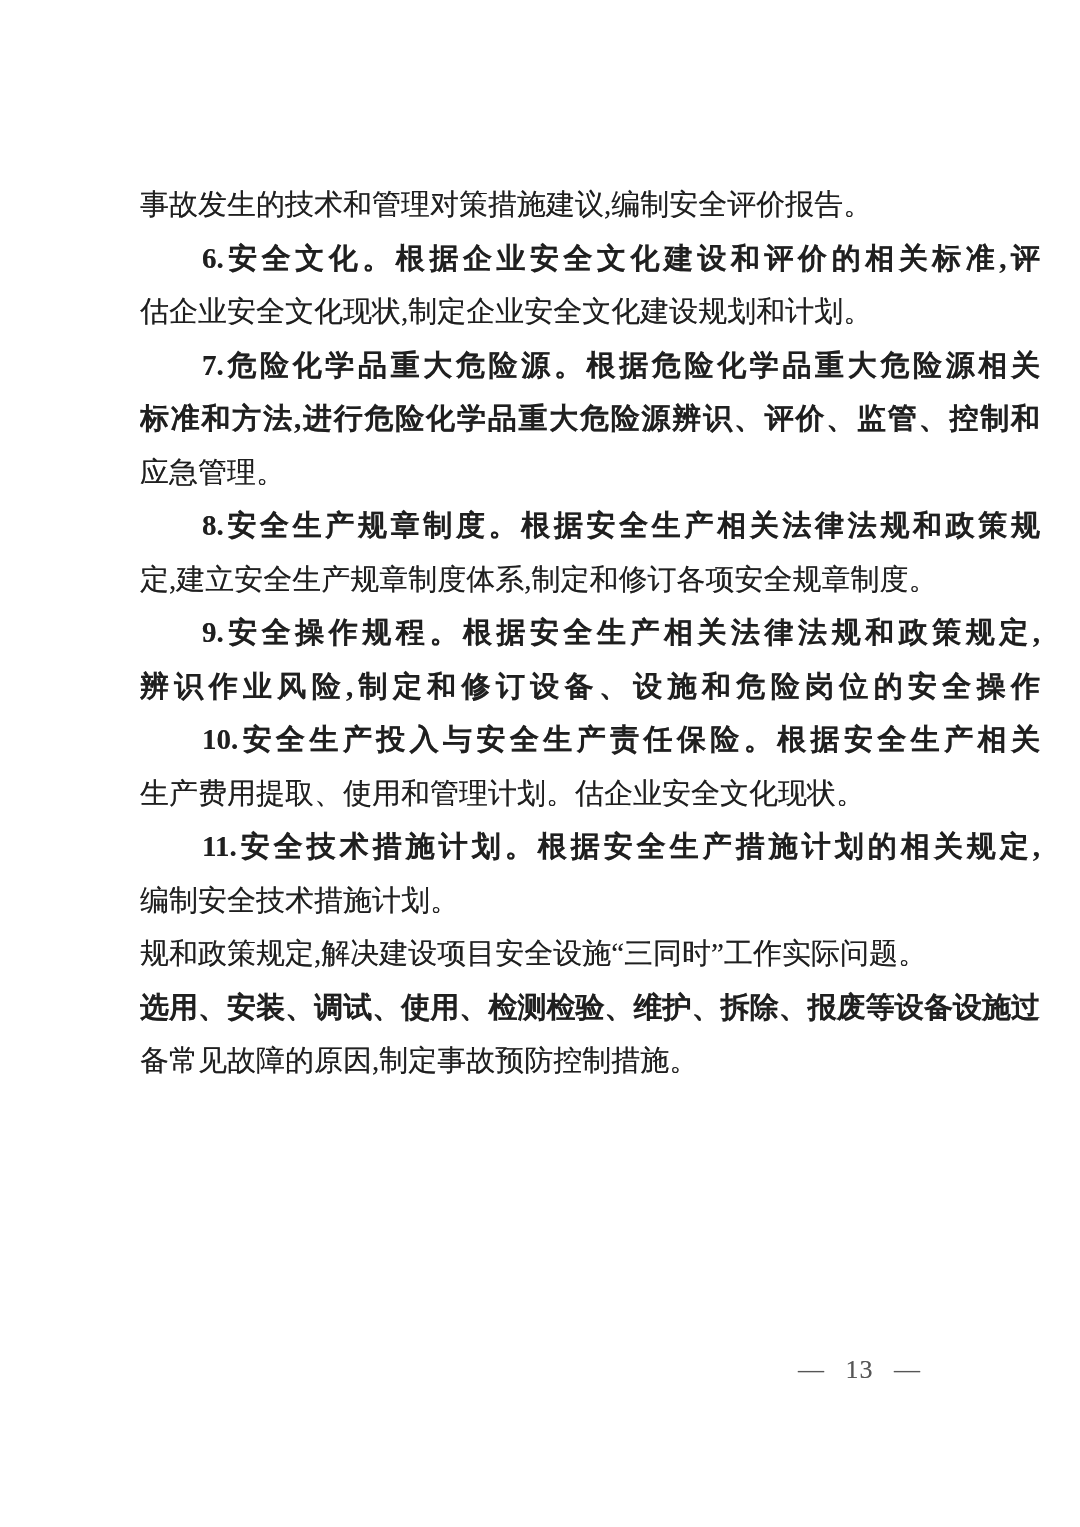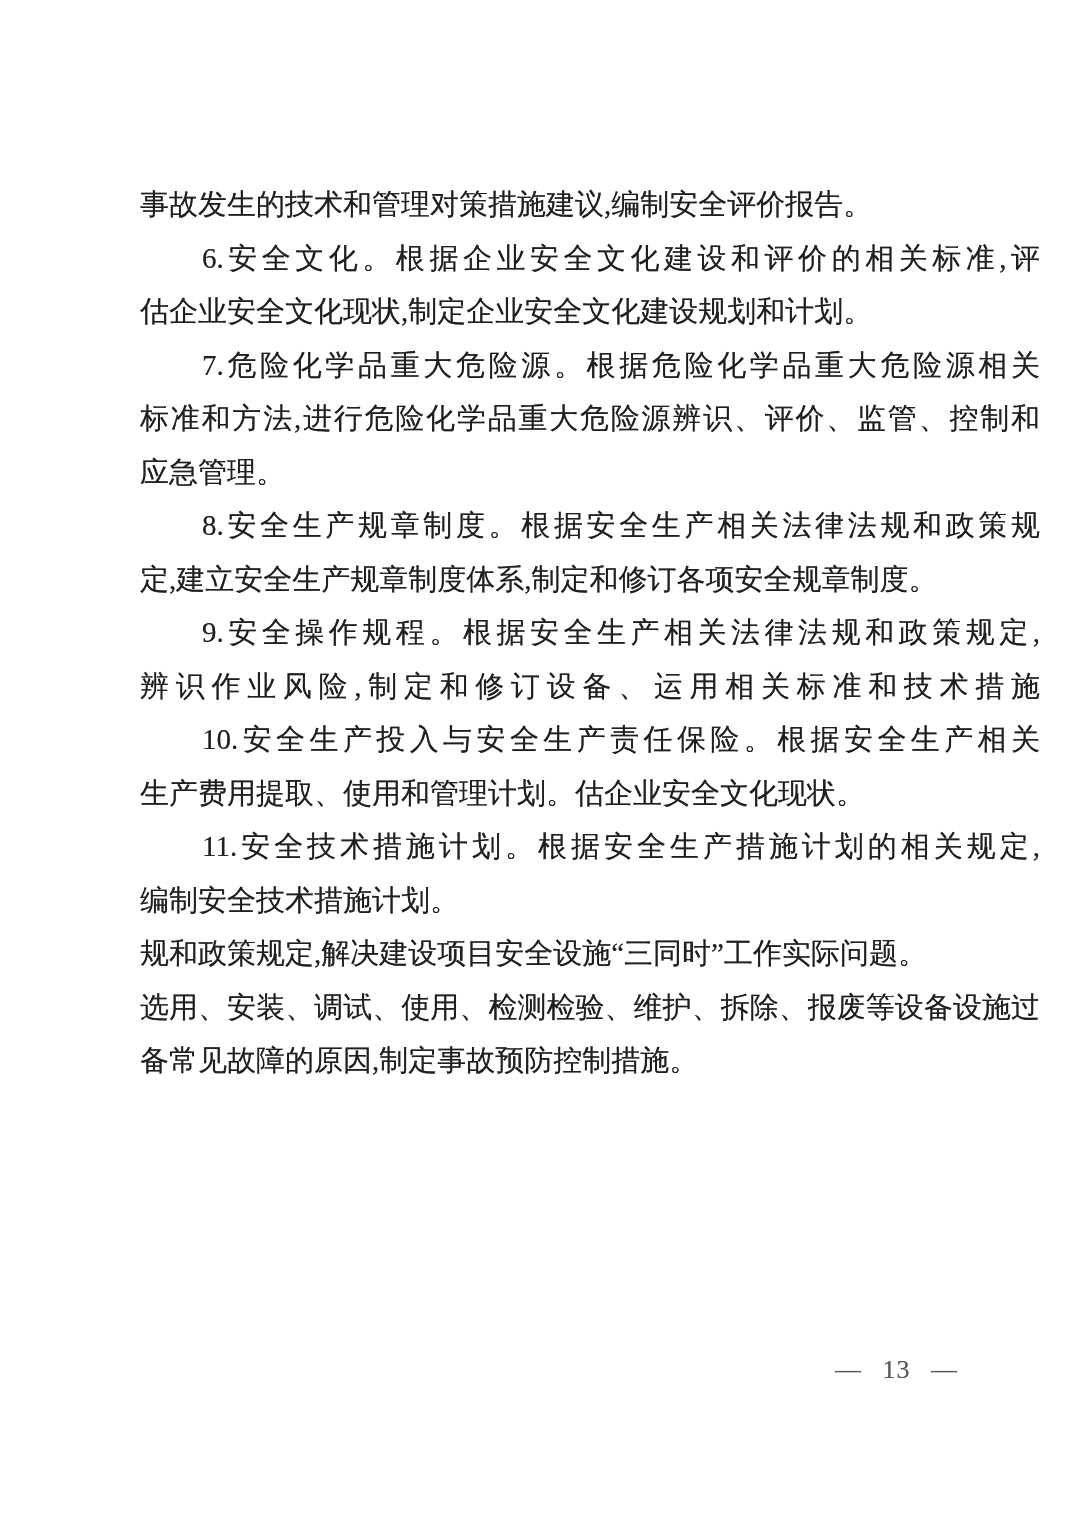--- a/index.html
+++ b/index.html
@@ -32,31 +32,31 @@
     font-size: 29px;
     white-space: nowrap;
     text-shadow: 0 0 0.6px rgba(25,25,25,0.55);
   }
   .line.fill {
     white-space: normal;
     overflow: hidden;
     text-align: justify;
     text-align-last: justify;
     text-justify: inter-character;
+    font-weight: bold;
   }
   .line.indent {
     text-indent: 62px;
   }
   .page-footer {
     position: absolute;
     left: 798px;
     top: 1352px;
     height: 36px;
     line-height: 36px;
-    margin-left: 37px;
   }
   .page-num {
     font-size: 26px;
     color: #565656;
     word-spacing: 13px;
     letter-spacing: 1px;
     text-shadow: 0 0 0.5px rgba(80,80,80,0.5);
   }
 </style>
 </head>
@@ -66,21 +66,21 @@
   <main class="doc-body" id="doc-body">
       <div class="line">事故发生的技术和管理对策措施建议,编制安全评价报告。</div>
       <div class="line fill indent">6.安全文化。根据企业安全文化建设和评价的相关标准,评</div>
       <div class="line">估企业安全文化现状,制定企业安全文化建设规划和计划。</div>
       <div class="line fill indent">7.危险化学品重大危险源。根据危险化学品重大危险源相关</div>
       <div class="line fill">标准和方法,进行危险化学品重大危险源辨识、评价、监管、控制和</div>
       <div class="line">应急管理。</div>
       <div class="line fill indent">8.安全生产规章制度。根据安全生产相关法律法规和政策规</div>
       <div class="line">定,建立安全生产规章制度体系,制定和修订各项安全规章制度。</div>
       <div class="line fill indent">9.安全操作规程。根据安全生产相关法律法规和政策规定,</div>
-      <div class="line fill">辨识作业风险,制定和修订设备、运用相关标准和技术措施</div>
+      <div class="line fill">辨识作业风险,制定和修订设备、设施和危险岗位的安全操作</div>
       <div class="line fill indent">10.安全生产投入与安全生产责任保险。根据安全生产相关</div>
       <div class="line">生产费用提取、使用和管理计划。估企业安全文化现状。</div>
       <div class="line fill indent">11.安全技术措施计划。根据安全生产措施计划的相关规定,</div>
       <div class="line">编制安全技术措施计划。</div>
       <div class="line">规和政策规定,解决建设项目安全设施“三同时”工作实际问题。</div>
       <div class="line fill">选用、安装、调试、使用、检测检验、维护、拆除、报废等设备设施过</div>
       <div class="line">备常见故障的原因,制定事故预防控制措施。</div>
     </main>
   <footer class="page-footer">
     <span class="page-num">— 13 —</span>

